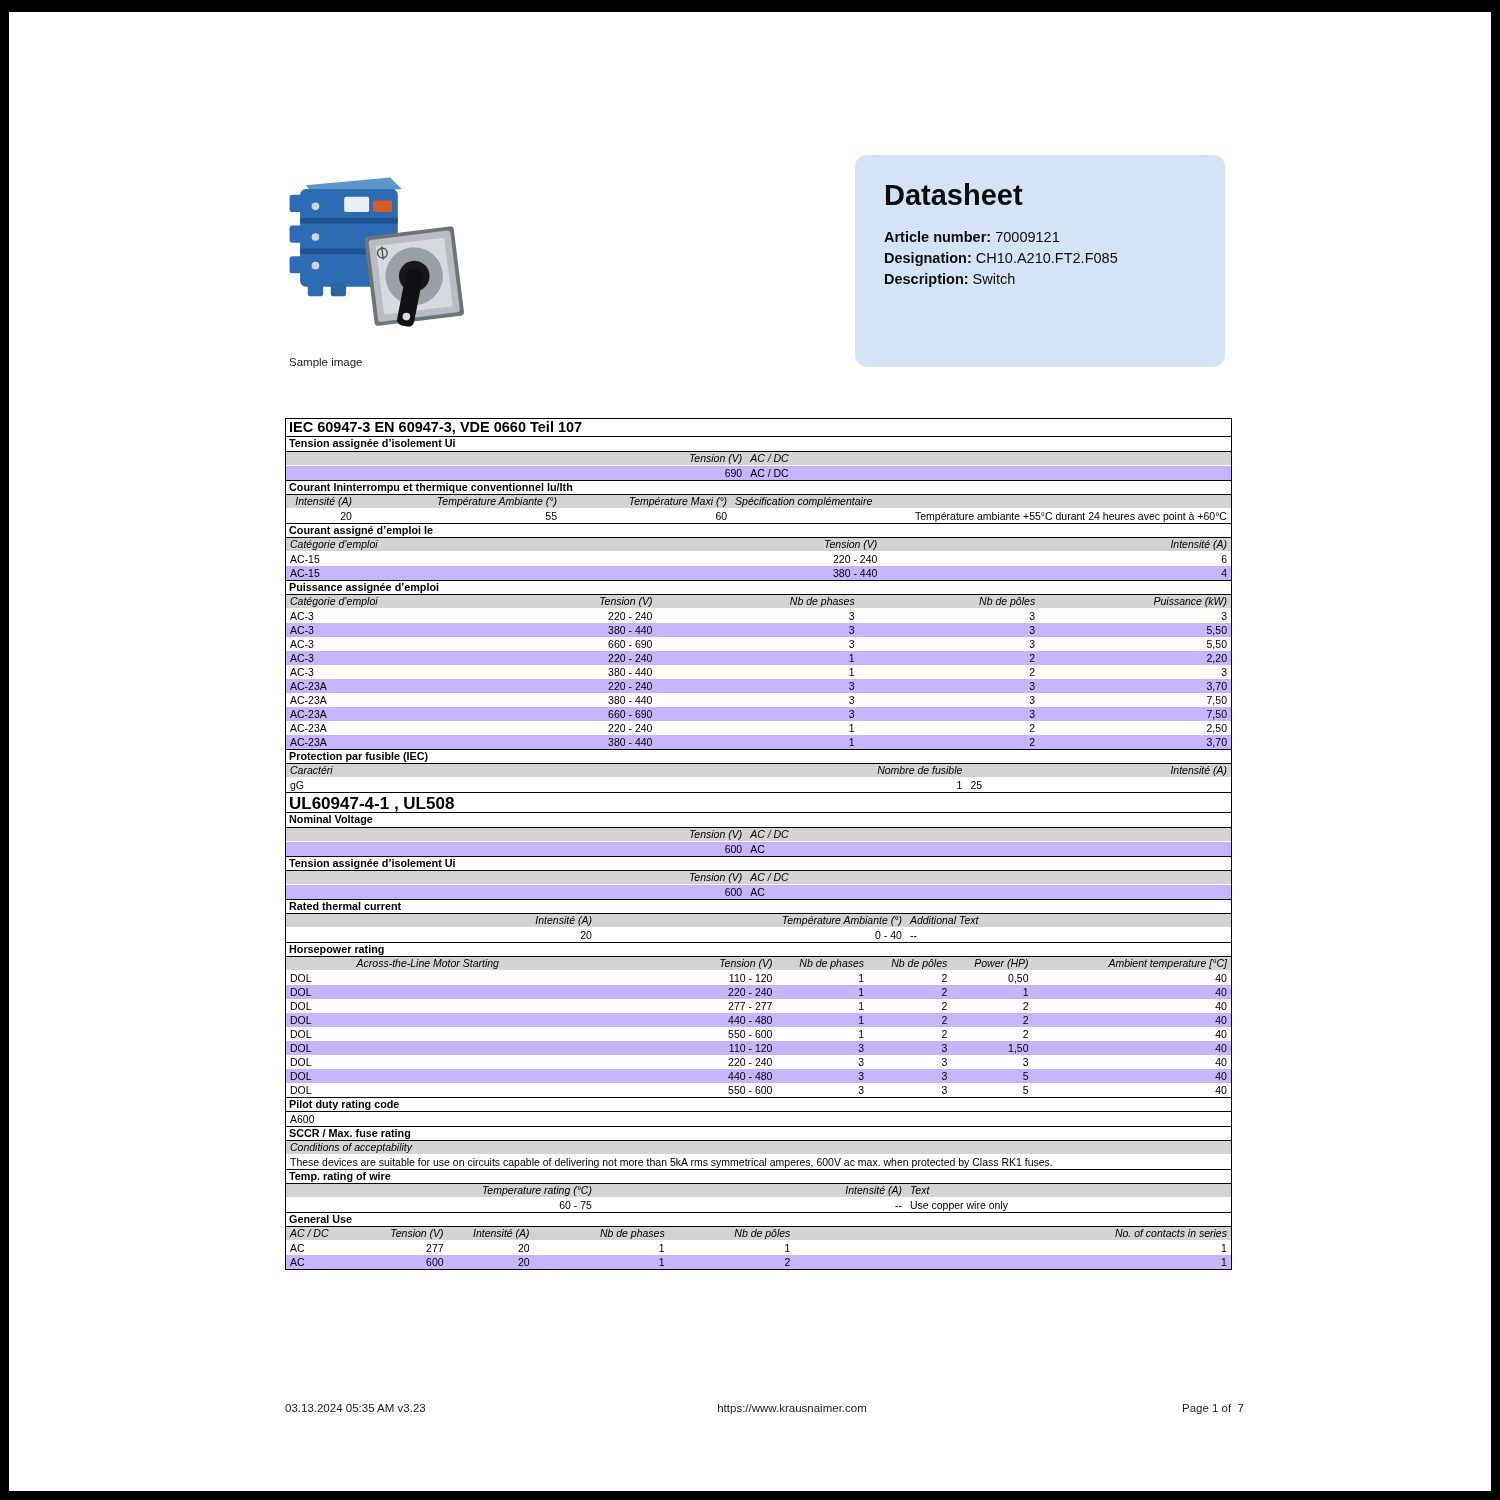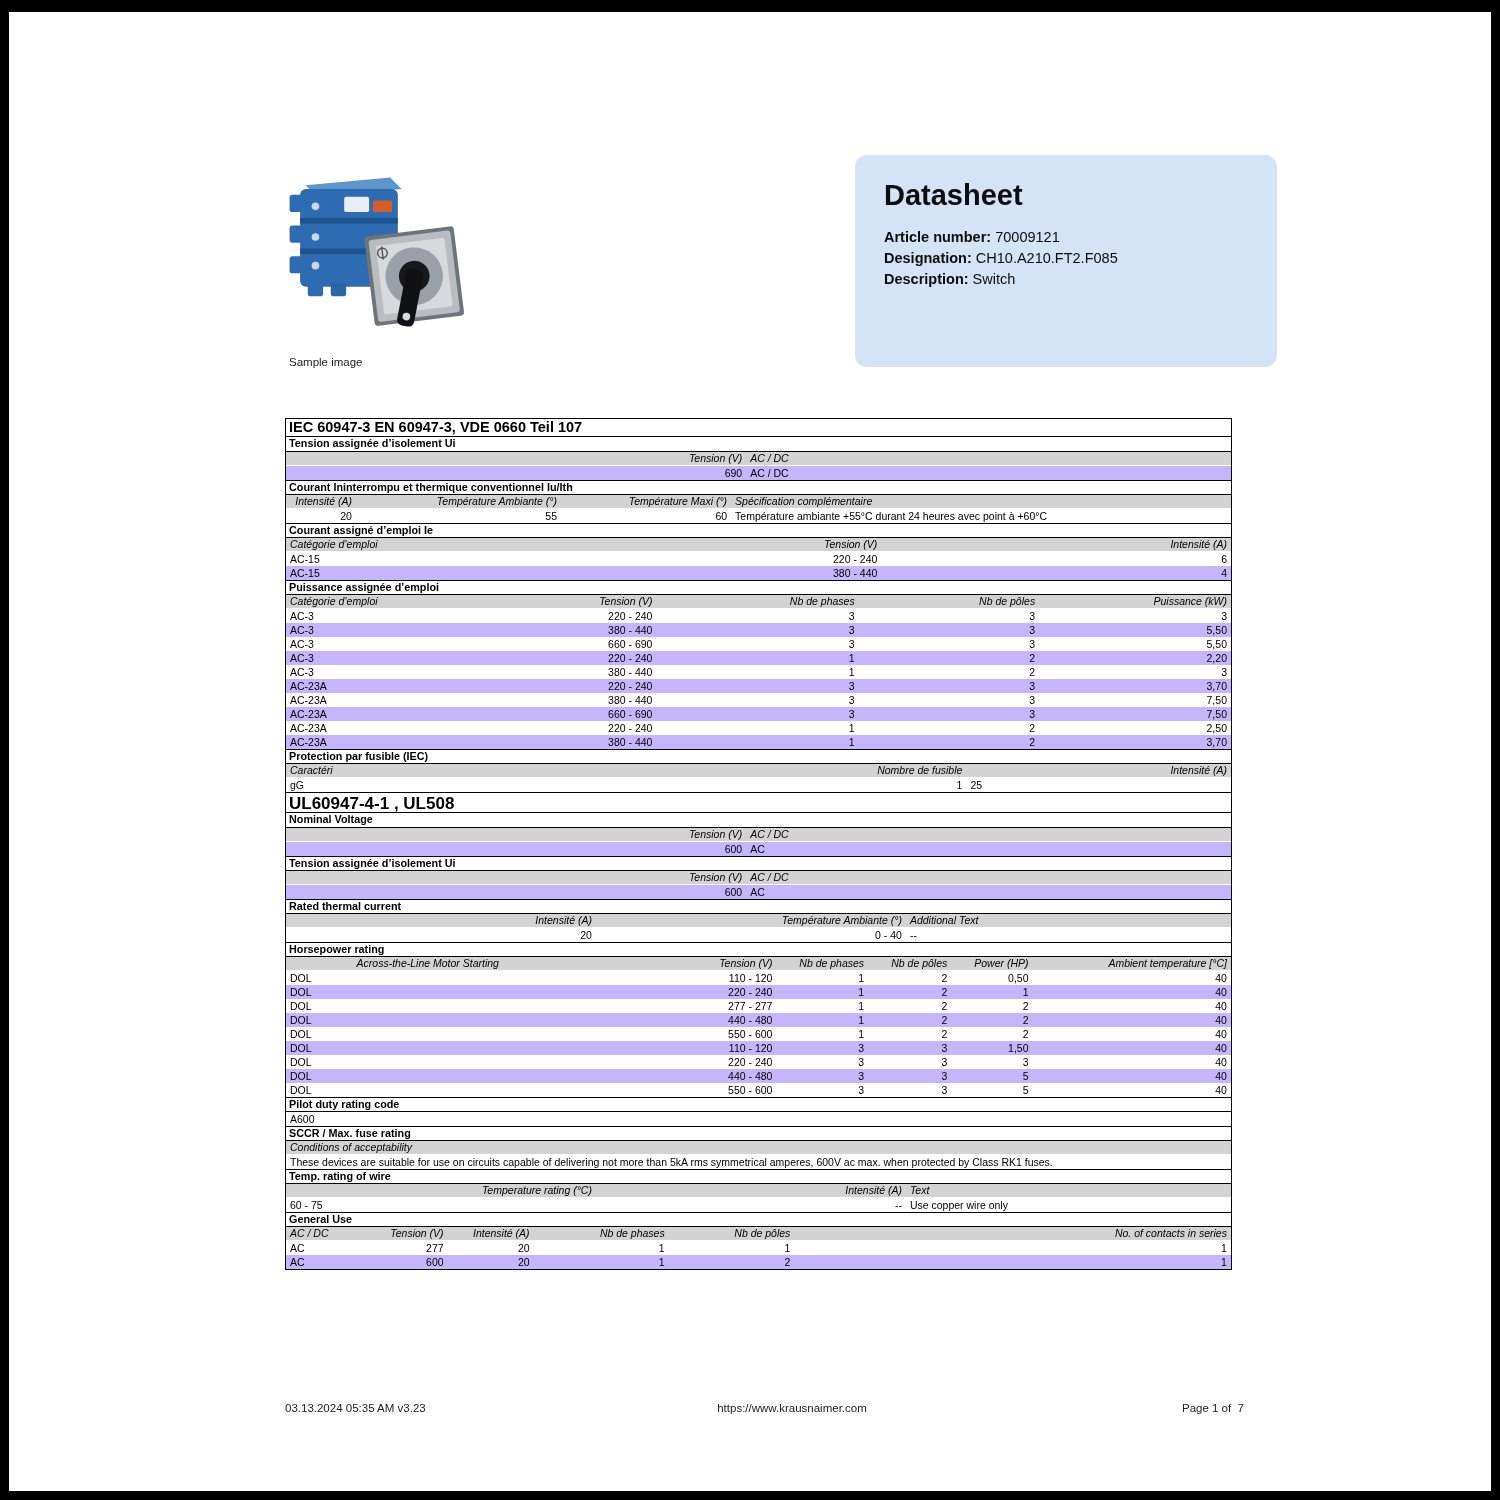--- a/index.html
+++ b/index.html
@@ -10,21 +10,21 @@
 
   
   .logo{position:absolute;left:277px;top:46px;display:flex;align-items:center;gap:20px;}
   .brand-name{font-size:40px;color:#7d7d7d;letter-spacing:0.5px;}
 
   
   .product{position:absolute;left:276px;top:156px;width:195px;height:182px;}
   .caption{position:absolute;left:280px;top:344px;font-size:11.5px;color:#222;}
 
   
-  .infobox{position:absolute;left:846px;top:143px;width:422px;height:212px;background:#d4e3f5;border-radius:12px;padding:24px 20px 0 29px;box-sizing:border-box;}
+  .infobox{position:absolute;left:846px;top:143px;width:370px;height:212px;background:#d4e3f5;border-radius:12px;padding:24px 20px 0 29px;box-sizing:border-box;}
   .ib-title{font-size:29px;font-weight:bold;color:#0d0d0d;margin-bottom:15px;}
   .ib-row{font-size:14.5px;line-height:21px;color:#0d0d0d;}
   .ib-label{font-weight:bold;}
 
   
   .spec{position:absolute;left:276px;top:406px;width:945px;border:1px solid #000;background:#fff;}
   .trow{box-sizing:border-box;width:100%;display:flex;align-items:center;font-size:10.5px;color:#000;}
   .hdr{height:14px;line-height:13px;background:#d3d3d3;font-style:italic;border-bottom:1px solid #fff;}
   .data{height:14px;line-height:14px;background:#fff;}
   .data.shade{background:#c4b5fd;}
@@ -104,21 +104,21 @@
         <div class="trow hdr">
           <span class="cell" style="flex: 0 0 7.4%; width: 7.4%; text-align: right;">Intensité (A)</span>
           <span class="cell" style="flex: 0 0 21.7%; width: 21.7%; text-align: right;">Température Ambiante (°)</span>
           <span class="cell" style="flex: 0 0 18%; width: 18%; text-align: right;">Température Maxi (°)</span>
           <span class="cell" style="flex: 0 0 52.9%; width: 52.9%; text-align: left;">Spécification complémentaire</span>
         </div>
         <div class="trow data">
           <span class="cell" style="flex: 0 0 7.4%; width: 7.4%; text-align: right;">20</span>
           <span class="cell" style="flex: 0 0 21.7%; width: 21.7%; text-align: right;">55</span>
           <span class="cell" style="flex: 0 0 18%; width: 18%; text-align: right;">60</span>
-          <span class="cell" style="flex: 0 0 52.9%; width: 52.9%; text-align: left;">Température ambiante +55°C durant 24 heures avec point à +60°C</span>
+          <span class="cell" style="flex: 0 0 52.9%; width: 52.9%; text-align: right;">Température ambiante +55°C durant 24 heures avec point à +60°C</span>
         </div>
         <div class="trow sec-title bt">Courant assigné d’emploi Ie</div>
         <div class="trow hdr">
           <span class="cell" style="flex: 0 0 40%; width: 40%; text-align: left;">Catégorie d’emploi</span>
           <span class="cell" style="flex: 0 0 23%; width: 23%; text-align: right;">Tension (V)</span>
           <span class="cell" style="flex: 0 0 37%; width: 37%; text-align: right;">Intensité (A)</span>
         </div>
         <div class="trow data">
           <span class="cell" style="flex: 0 0 40%; width: 40%; text-align: left;">AC-15</span>
           <span class="cell" style="flex: 0 0 23%; width: 23%; text-align: right;">220 - 240</span>
@@ -340,21 +340,21 @@
         <div class="trow data">
           <span class="cell" style="flex: 0 0 100%; width: 100%; text-align: left;">These devices are suitable for use on circuits capable of delivering not more than 5kA rms symmetrical amperes, 600V ac max. when protected by Class RK1 fuses.</span>
         </div>
         <div class="trow sec-title bt">Temp. rating of wire</div>
         <div class="trow hdr">
           <span class="cell" style="flex: 0 0 32.8%; width: 32.8%; text-align: right;">Temperature rating (°C)</span>
           <span class="cell" style="flex: 0 0 32.8%; width: 32.8%; text-align: right;">Intensité (A)</span>
           <span class="cell" style="flex: 0 0 34.4%; width: 34.4%; text-align: left;">Text</span>
         </div>
         <div class="trow data">
-          <span class="cell" style="flex: 0 0 32.8%; width: 32.8%; text-align: left;">60 - 75</span>
+          <span class="cell" style="flex: 0 0 32.8%; width: 32.8%; text-align: right;">60 - 75</span>
           <span class="cell" style="flex: 0 0 32.8%; width: 32.8%; text-align: right;">--</span>
           <span class="cell" style="flex: 0 0 34.4%; width: 34.4%; text-align: left;">Use copper wire only</span>
         </div>
         <div class="trow sec-title bt">General Use</div>
         <div class="trow hdr">
           <span class="cell" style="flex: 0 0 10%; width: 10%; text-align: left;">AC / DC</span>
           <span class="cell" style="flex: 0 0 7.1%; width: 7.1%; text-align: right;">Tension (V)</span>
           <span class="cell" style="flex: 0 0 9.1%; width: 9.1%; text-align: right;">Intensité (A)</span>
           <span class="cell" style="flex: 0 0 14.3%; width: 14.3%; text-align: right;">Nb de phases</span>
           <span class="cell" style="flex: 0 0 13.3%; width: 13.3%; text-align: right;">Nb de pôles</span>

